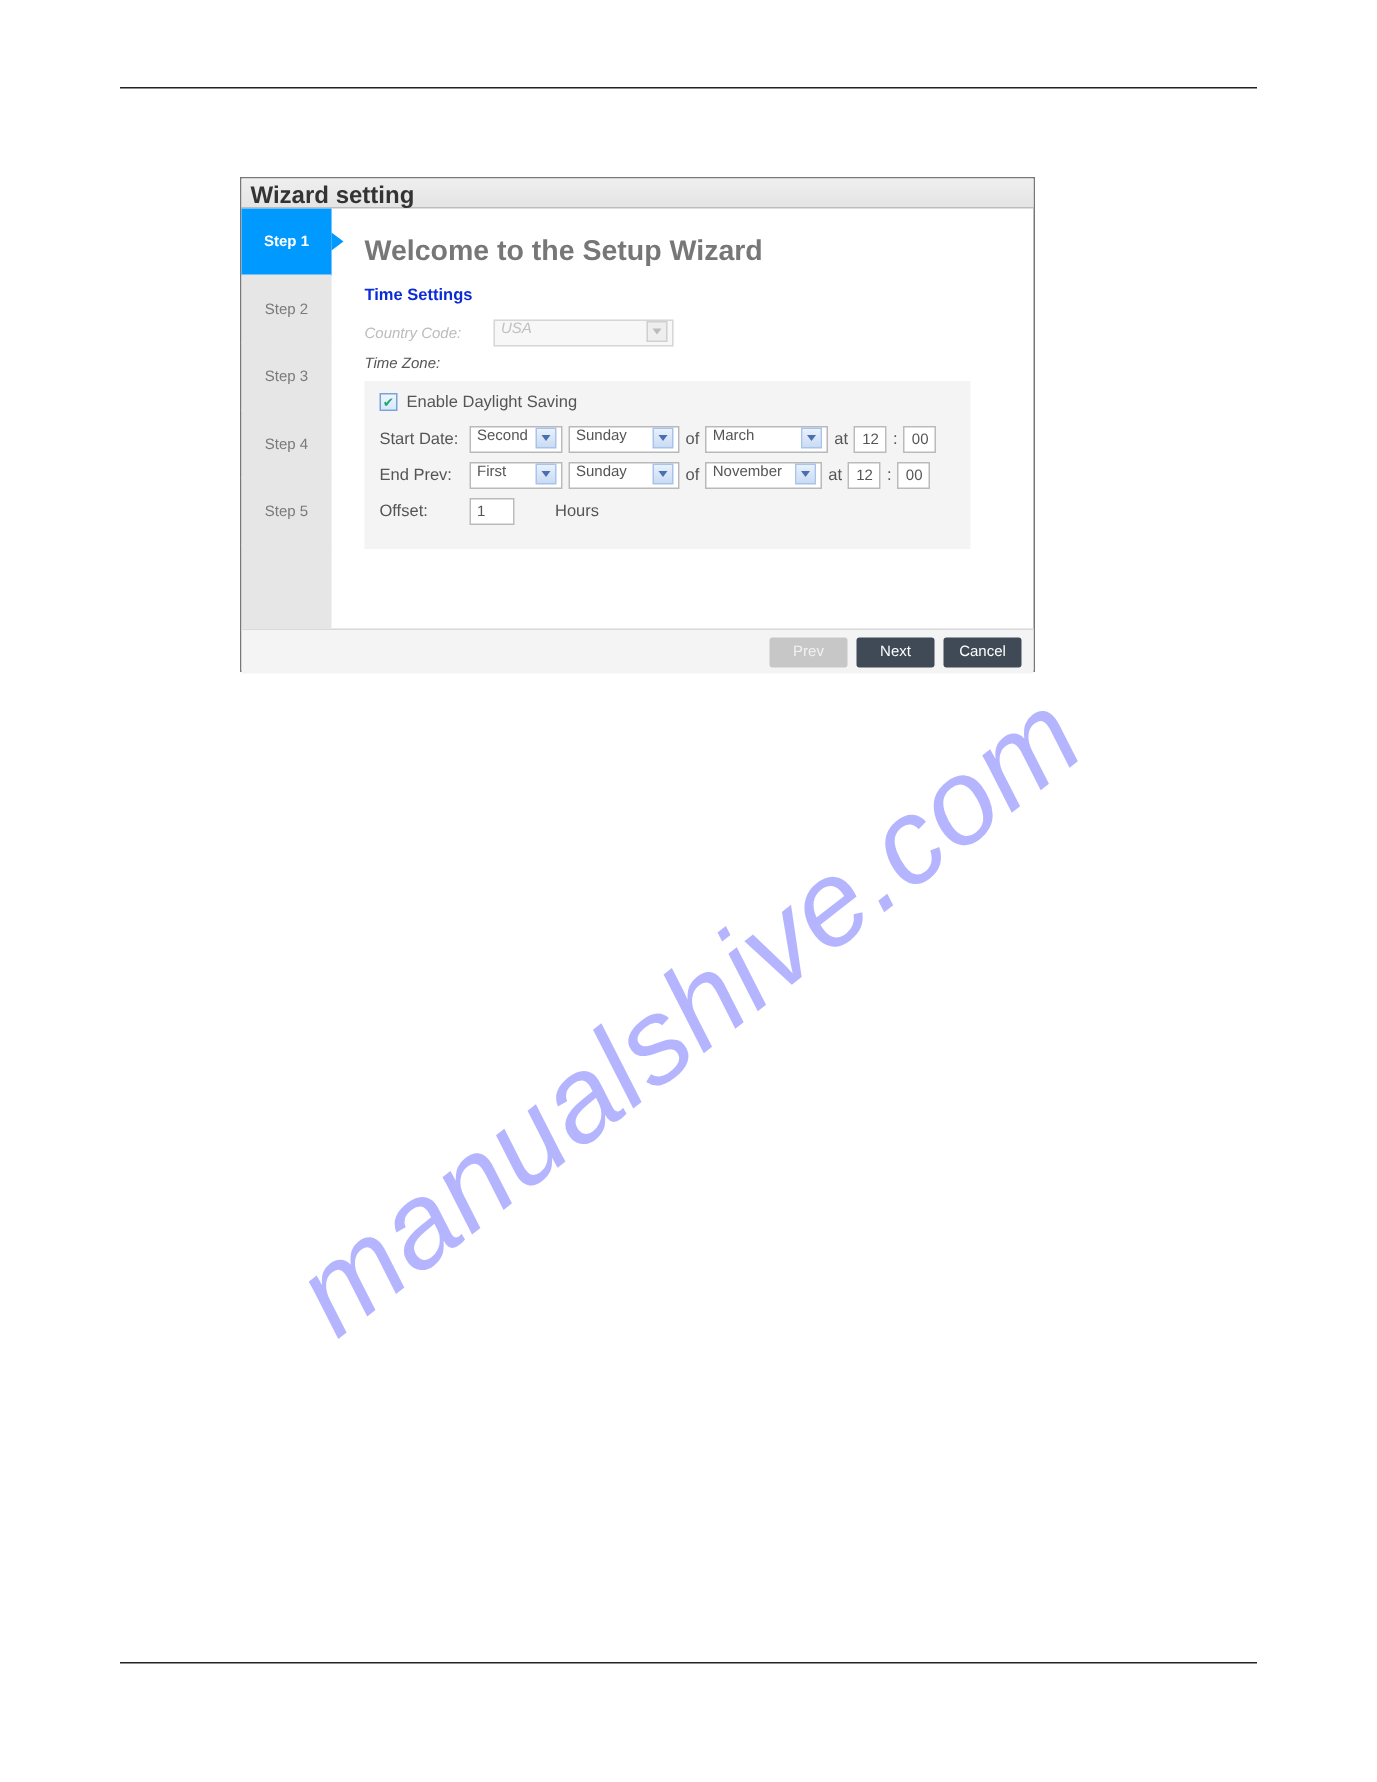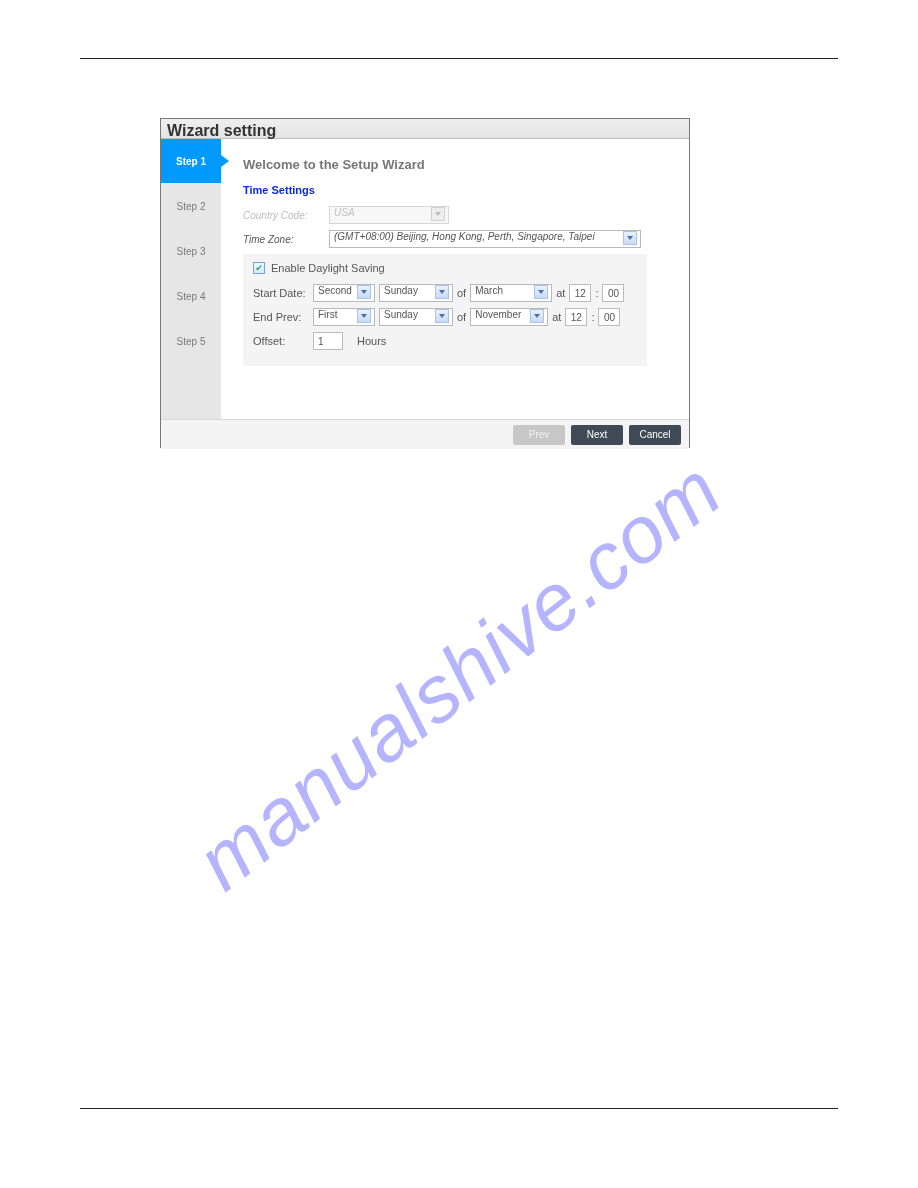--- a/index.html
+++ b/index.html
@@ -78,21 +78,21 @@
     border-bottom:6px solid transparent;
   }
 
   .content-col {
     flex: 1;
     padding: 18px 18px 10px 22px;
     position: relative;
   }
   .wizard-header {
     color: #777;
-    font-size: 13px;
+    font-size: 19px;
     font-weight: bold;
     margin-bottom: 12px;
   }
   .section-title {
     color: #0b2bd6;
     font-weight: bold;
     font-size: 11px;
     margin-bottom: 10px;
   }
 
@@ -244,24 +244,20 @@
       <div class="row">
         <span class="row-label disabled">Country Code:</span>
         <span class="select disabled" style="width:120px">
           <span>USA</span>
           <span class="arrow"></span>
         </span>
       </div>
 
       <div class="row">
         <span class="row-label">Time Zone:</span>
-        <span class="select" style="width:312px">
-          <span>(GMT+08:00) Beijing, Hong Kong, Perth, Singapore, Taipei</span>
-          <span class="arrow"></span>
-        </span>
       </div>
 
       <div class="dst-panel">
 
         <div class="dst-title">
           <span class="chk">✔</span>
           <span>Enable Daylight Saving</span>
         </div>
 
         <div class="mini-row">
@@ -304,21 +300,21 @@
           </span>
           <span class="mini-txt">at</span>
           <span class="time-input">12</span>
           <span class="colon">:</span>
           <span class="time-input">00</span>
         </div>
 
         <div class="mini-row">
           <span class="lbl">Offset:</span>
           <span class="offset-input">1</span>
-          <span class="mini-txt" style="margin-left:14px">Hours</span>
+          <span class="mini-txt" style="margin-left:27px">Hours</span>
         </div>
 
       </div>
     </div>
   </div>
 
   <div class="footer-btns">
     <span class="btn disabled">Prev</span>
     <span class="btn">Next</span>
     <span class="btn">Cancel</span>

